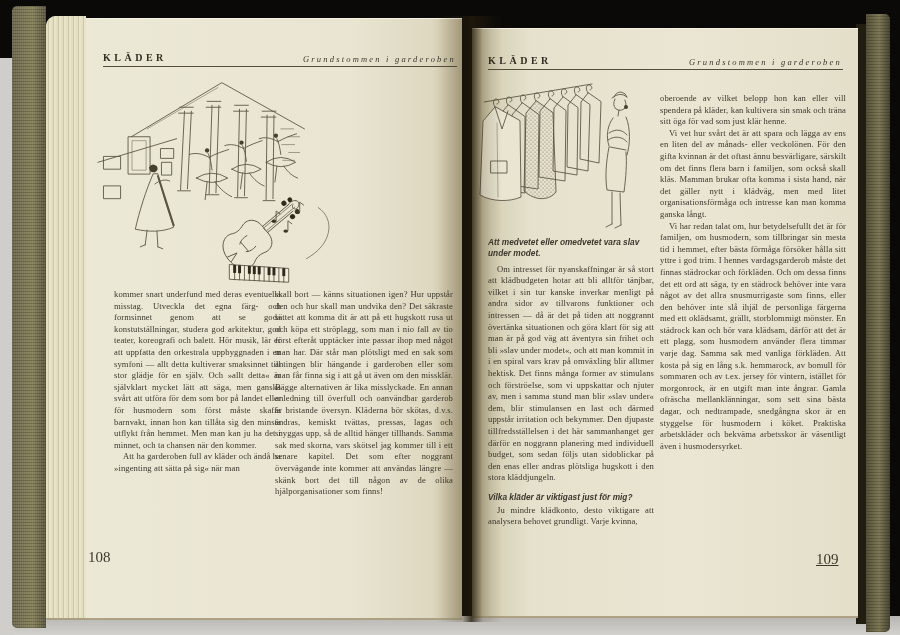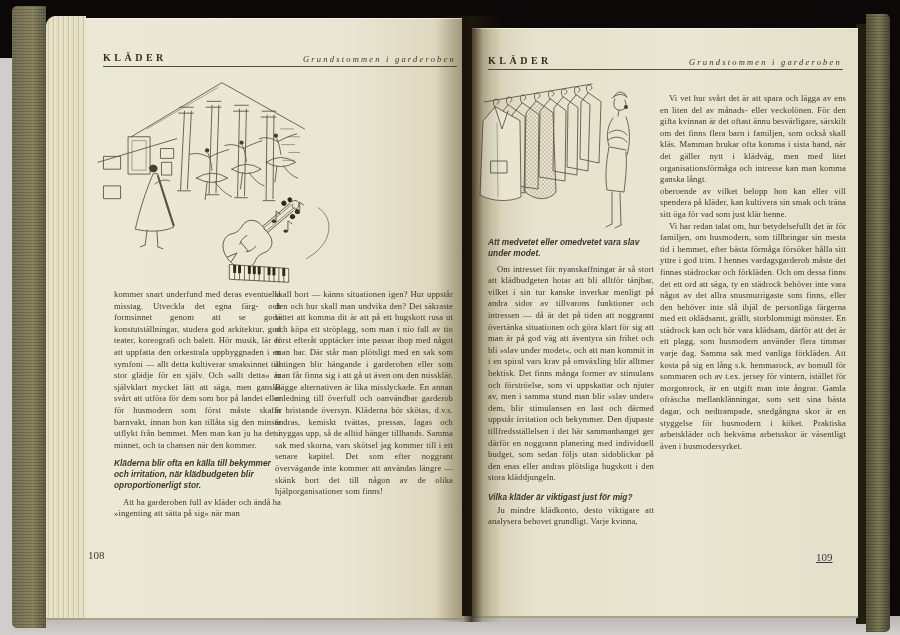--- a/index.html
+++ b/index.html
@@ -35,21 +35,21 @@
     background:linear-gradient(to right,#b3a887 0,#d5cfb5 5%,#e5e1cc 15%,#eae6d3 55%,#e4dfc9 100%);}
   .spine-shade{left:438px;top:16px;width:64px;height:606px;pointer-events:none;
     background:linear-gradient(to right,rgba(70,55,25,0) 0%,rgba(70,55,25,.22) 38%,
       rgba(35,25,9,.78) 52%,rgba(70,55,25,.2) 70%,rgba(70,55,25,0) 100%);}
 
   
   .chap{position:absolute;font-size:10px;font-weight:700;letter-spacing:3.5px;color:#312d22;}
   .run{position:absolute;font-style:italic;font-size:8.5px;letter-spacing:2.2px;color:#3b372b;}
   .rule{position:absolute;border-top:1px solid #534d3c;height:0;}
   .illo{position:absolute;}
-  .pnum{position:absolute;font-size:11px;color:#3b372c;}
+  .pnum{position:absolute;font-size:15px;color:#3b372c;}
 
   .col{position:absolute;}
   .body{margin:0;font-size:8.6px;line-height:11.6px;text-align:justify;color:#3b372c;
     letter-spacing:.1px;}
   .indent{text-indent:9px;}
   .caption{margin:7px 0 6px;font-family:"Liberation Sans",sans-serif;font-style:italic;
     font-weight:700;font-size:8.3px;line-height:10.8px;color:#3b372c;}
   .subhead{margin:8px 0 2px;font-family:"Liberation Sans",sans-serif;font-style:italic;
     font-weight:700;font-size:8.3px;line-height:10.8px;color:#3b372c;}
 
@@ -153,21 +153,20 @@
         <ellipse cx="193" cy="162" rx="2.4" ry="1.7"></ellipse>
         <ellipse cx="205" cy="143" rx="2.4" ry="1.7"></ellipse>
       </g>
       <path d="M183.2,151.5 v-10 l4,3 M195.2,161.5 v-10 l4,3 M207.2,142.5 v-10 l4,3"></path>
       <path d="M226,138 C244,150 240,176 214,190" opacity="0.75"></path>
     </g>
   </svg>
 
   <div class="col c1">
     <p class="body">kommer snart underfund med deras eventuella misstag. Utveckla det egna färg- och formsinnet genom att se goda konstutställningar, studera god arkitektur, god teater, koreografi och balett. Hör musik, lär er att uppfatta den orkestrala uppbyggnaden i en symfoni — allt detta kultiverar smaksinnet till stor glädje för en själv. Och »allt detta« är självklart mycket lätt att säga, men ganska svårt att utföra för dem som bor på landet eller för husmodern som först måste skaffa barnvakt, innan hon kan tillåta sig den minsta utflykt från hemmet. Men man kan ju ha det i minnet, och ta chansen när den kommer.</p>
-    <p class="caption">Kläderna blir ofta en källa till bekymmer och irritation, när klädbudgeten blir oproportionerligt stor.</p>
     <p class="body indent">Att ha garderoben full av kläder och ändå ha »ingenting att sätta på sig« när man</p>
   </div>
   <div class="col c2">
     <p class="body">skall bort — känns situationen igen? Hur uppstår den och hur skall man undvika den? Det säkraste sättet att komma dit är att på ett hugskott rusa ut och köpa ett ströplagg, som man i nio fall av tio först efteråt upptäcker inte passar ihop med något man har. Där står man plötsligt med en sak som antingen blir hängande i garderoben eller som man får finna sig i att gå ut även om den missklär. Bägge alternativen är lika misslyckade. En annan anledning till överfull och oanvändbar garderob är bristande översyn. Kläderna bör skötas, d.v.s. ändras, kemiskt tvättas, pressas, lagas och snyggas upp, så de alltid hänger tillhands. Samma sak med skorna, vars skötsel jag kommer till i ett senare kapitel. Det som efter noggrant övervägande inte kommer att användas längre — skänk bort det till någon av de olika hjälporganisationer som finns!</p>
   </div>
   <div class="pnum">108</div>
 </div>
 
 <div class="abs page page-right">
   <span class="chap">KLÄDER</span>
@@ -217,20 +216,20 @@
     </g>
   </svg>
 
   <div class="col c1">
     <p class="caption">Att medvetet eller omedvetet vara slav under modet.</p>
     <p class="body indent">Om intresset för nyanskaffningar är så stort att klädbudgeten hotar att bli alltför tänjbar, vilket i sin tur kanske inverkar menligt på andra sidor av tillvarons funktioner och intressen — då är det på tiden att noggrannt övertänka situationen och göra klart för sig att man är på god väg att äventyra sin frihet och bli »slav under modet«, och att man kommit in i en spiral vars krav på omväxling blir alltmer hektisk. Det finns många former av stimulans och förströelse, som vi uppskattar och njuter av, men i samma stund man blir »slav under« dem, blir stimulansen en last och därmed uppstår irritation och bekymmer. Den djupaste tillfredsställelsen i det här sammanhanget ger därför en noggrann planering med individuell budget, som sedan följs utan sidoblickar på den enas eller andras plötsliga hugskott i den stora kläddjungeln.</p>
     <p class="subhead">Vilka kläder är viktigast just för mig?</p>
     <p class="body indent">Ju mindre klädkonto, desto viktigare att analysera behovet grundligt. Varje kvinna,</p>
   </div>
   <div class="col c2">
+    <p class="body">oberoende av vilket belopp hon kan eller vill spendera på kläder, kan kultivera sin smak och träna sitt öga för vad som just klär henne.</p>
     <p class="body indent">Vi vet hur svårt det är att spara och lägga av ens en liten del av månads- eller veckolönen. För den gifta kvinnan är det oftast ännu besvärligare, särskilt om det finns flera barn i familjen, som också skall kläs. Mamman brukar ofta komma i sista hand, när det gäller nytt i klädväg, men med litet organisationsförmåga och intresse kan man komma ganska långt.</p>
-    <p class="body">oberoende av vilket belopp hon kan eller vill spendera på kläder, kan kultivera sin smak och träna sitt öga för vad som just klär henne.</p>
     <p class="body indent">Vi har redan talat om, hur betydelsefullt det är för familjen, om husmodern, som tillbringar sin mesta tid i hemmet, efter bästa förmåga försöker hålla sitt yttre i god trim. I hennes vardagsgarderob måste det finnas städrockar och förkläden. Och om dessa finns det ett ord att säga, ty en städrock behöver inte vara något av det allra snusmurrigaste som finns, eller den behöver inte slå ihjäl de personliga färgerna med ett oklädsamt, grällt, storblommigt mönster. En städrock kan och bör vara klädsam, därför att det är ett plagg, som husmodern använder flera timmar varje dag. Samma sak med vanliga förkläden. Att kosta på sig en lång s.k. hemmarock, av bomull för sommaren och av t.ex. jersey för vintern, istället för morgonrock, är en utgift man inte ångrar. Gamla ofräscha mellanklänningar, som sett sina bästa dagar, och nedtrampade, snedgångna skor är en styggelse för husmodern i köket. Praktiska arbetskläder och bekväma arbetsskor är väsentligt även i husmodersyrket.</p>
   </div>
   <div class="pnum">109</div>
 </div>
 
 <div class="abs spine-shade"></div>
 
 </body></html>

